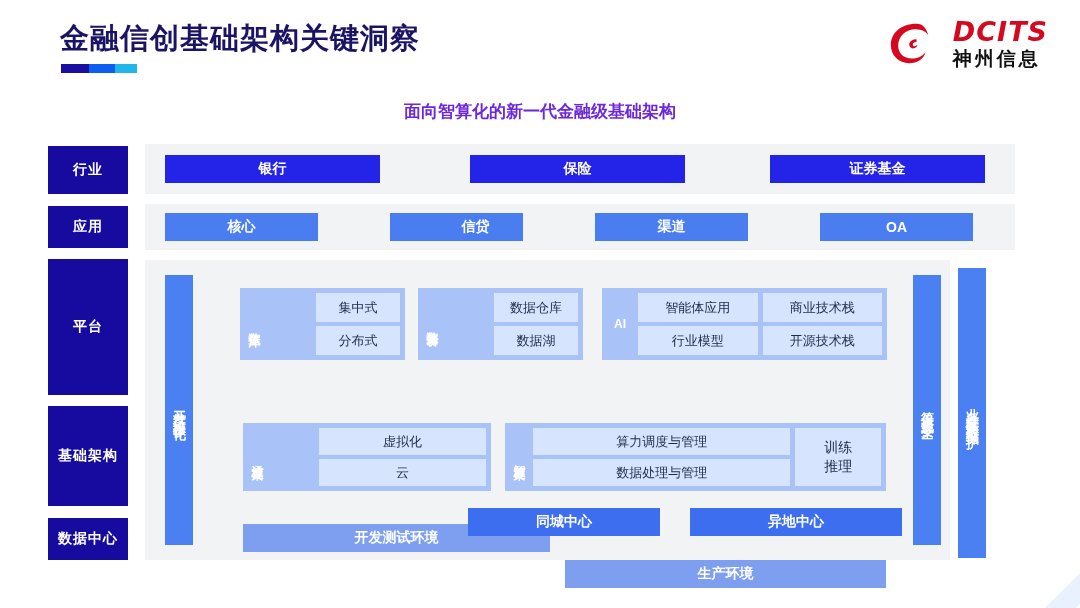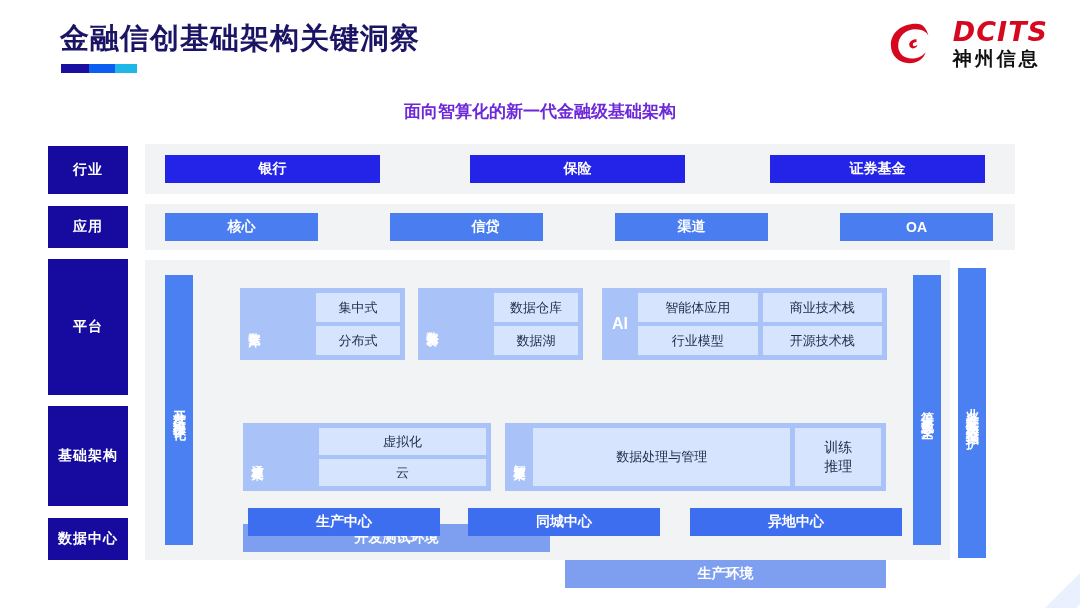--- a/index.html
+++ b/index.html
@@ -104,21 +104,21 @@
   .cell{
     flex:1;background:#d7e4fd;color:#1c2b4a;font-size:13px;
     display:flex;align-items:center;justify-content:center;white-space:nowrap;
   }
   .cell-tall{background:#d7e4fd;color:#1c2b4a;font-size:14px;line-height:1.35;
     display:flex;align-items:center;justify-content:center;text-align:center;}
 
   .g-db{left:240px;top:148px;width:165px;height:72px;}
   .g-da{left:418px;top:148px;width:165px;height:72px;}
   .g-ai{left:602px;top:148px;width:285px;height:72px;}
-  .g-ai .group-label{font-size:16px;letter-spacing:0;writing-mode:horizontal-tb;width:26px;flex:0 0 26px;}
+  .g-ai .group-label{font-size:12px;letter-spacing:0;writing-mode:horizontal-tb;width:26px;flex:0 0 26px;}
 
   
   .envbar{
     position:absolute;background:#7e9ef0;color:#fff;font-weight:bold;font-size:14px;
     display:flex;align-items:center;justify-content:center;
   }
   .env-dev{left:243px;top:384px;width:307px;height:28px;}
   .env-prod{left:565px;top:384px;width:321px;height:28px;margin-top:36px;}
 
   .g-tong{left:243px;top:283px;width:248px;height:68px;}
@@ -184,21 +184,21 @@
       <div class="chip chip-industry" style="width:215px;">保险</div>
       <div style="width:85px;"></div>
       <div class="chip chip-industry" style="width:215px;">证券基金</div>
     </div>
   </div>
 
   <div class="panel p-app">
     <div class="row-cards" style="left:20px;top:0;">
       <div class="chip chip-app" style="width:153px;">核心</div>
       <div style="width:72px;"></div>
-      <div class="chip chip-app" style="width:153px;padding-left:38px;">信贷</div>
+      <div class="chip chip-app" style="width:133px;padding-left:38px;">信贷</div>
       <div style="width:72px;"></div>
       <div class="chip chip-app" style="width:153px;">渠道</div>
       <div style="width:72px;"></div>
       <div class="chip chip-app" style="width:153px;">OA</div>
     </div>
   </div>
 
   <div class="panel p-main"></div>
 
   <div class="vcol devops">开发运维一体化</div>
@@ -243,26 +243,26 @@
     <div class="group-body">
       <div class="cell">虚拟化</div>
       <div class="cell">云</div>
     </div>
   </div>
 
   <div class="group g-zhi">
     <div class="group-label">智算框架</div>
     <div class="group-cols">
       <div class="col" style="flex:3;">
+        <div class="cell">算力调度与管理</div>
         <div class="cell">数据处理与管理</div>
       </div>
       <div class="col" style="flex:1;">
         <div class="cell cell-tall" style="white-space:pre-line;">训练
 推理</div>
       </div>
     </div>
   </div>
 
-  <div class="dcchip dc1">生产中心</div>
   <div class="dcchip dc2">同城中心</div>
   <div class="dcchip dc3">异地中心</div>
 
 </div>
 
 </body></html>

